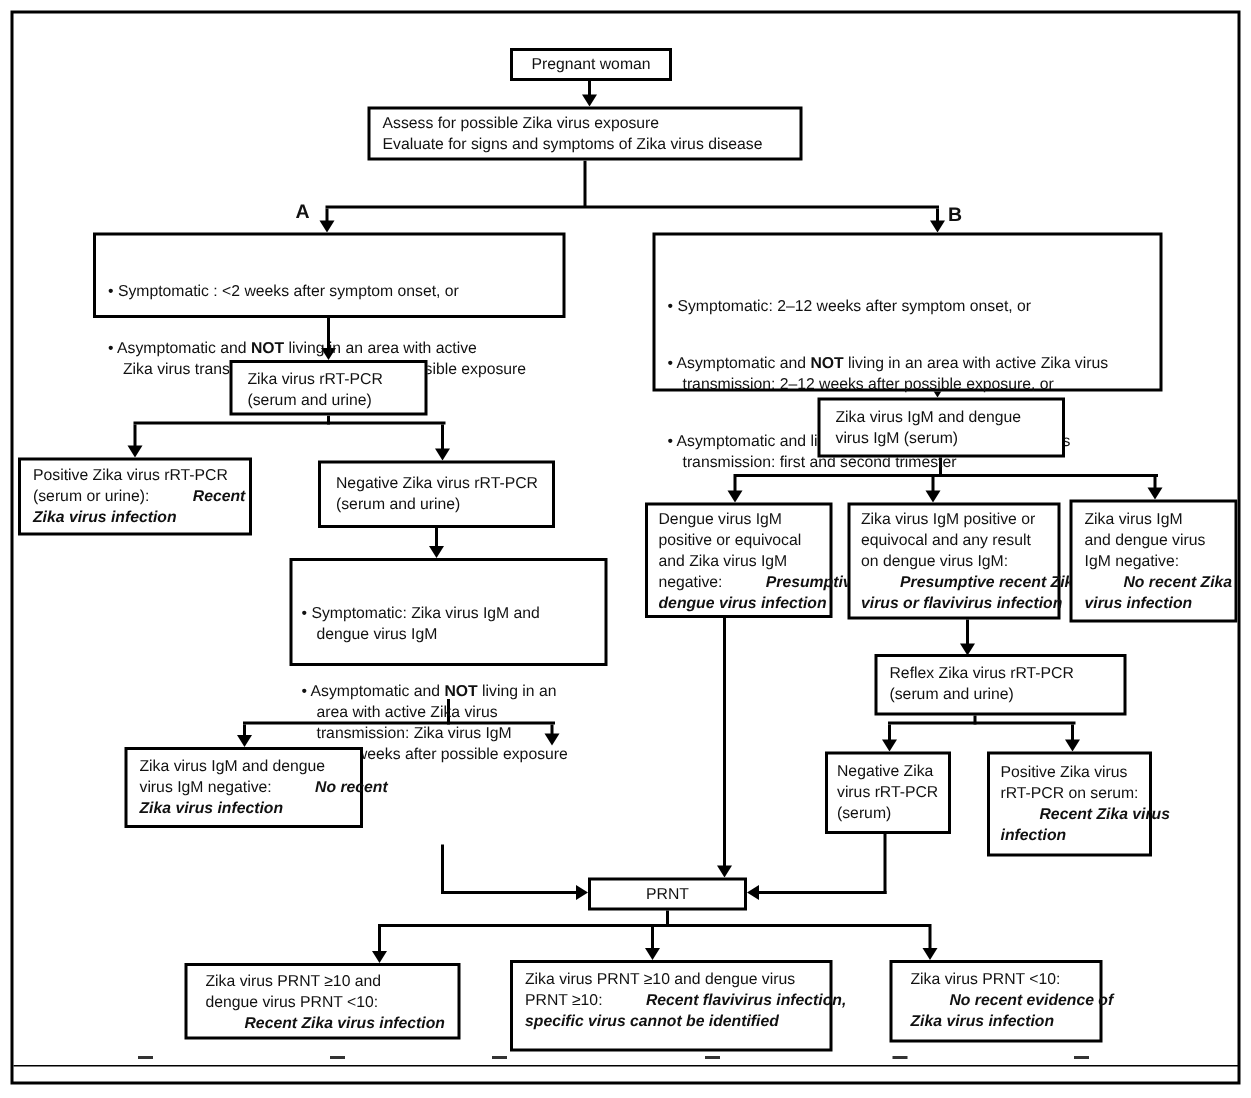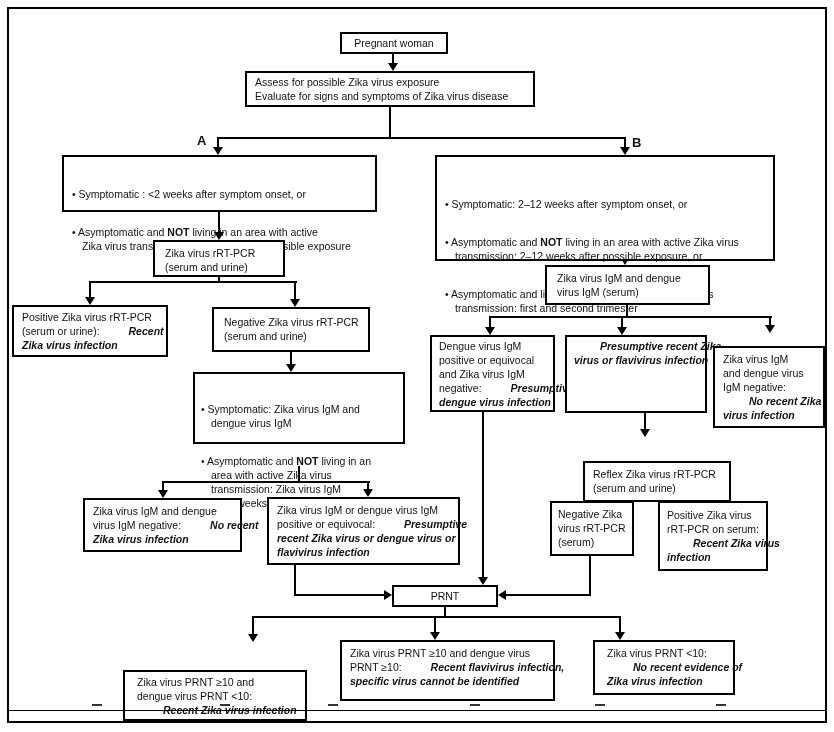--- a/index.html
+++ b/index.html
@@ -114,58 +114,57 @@
   <div class="box" style="left:193px;top:372px;width:212px;height:72px;padding:4px 6px"><div class="bullet-item"><span>• </span><span>Symptomatic: Zika virus IgM and
 dengue virus IgM</span></div><div class="bullet-item"><span>• </span><span>Asymptomatic and </span><span class="b">NOT</span><span> living in an
 area with active Zika virus
 transmission: Zika virus IgM
 2–12 weeks after possible exposure</span></div></div>
 
   <div class="box" style="left:83px;top:498px;width:159px;height:54px;padding:4px 8px"><span>Zika virus IgM and dengue
 virus IgM negative: </span><span class="bi">No recent
 Zika virus infection</span></div>
 
-  <div class="box" style="left:267px;top:497px;width:193px;height:68px;padding:4px 8px"><span>Zika virus IgM or dengue virus IgM
-positive or equivocal: </span><span class="bi">Presumptive
-recent Zika virus or dengue virus or
-flavivirus infection</span></div>
 
   <div class="box" style="left:545px;top:265px;width:165px;height:40px;padding:4px 10px"><span>Zika virus IgM and dengue
 virus IgM (serum)</span></div>
 
   <div class="box" style="left:430px;top:335px;width:125px;height:77px;padding:2px 7px"><span>Dengue virus IgM
 positive or equivocal
 and Zika virus IgM
 negative: </span><span class="bi">Presumptive
 dengue virus infection</span></div>
 
-  <div class="box" style="left:565px;top:335px;width:142px;height:78px;padding:2px 7px"><span class="bi">Presumptive recent Zika
+  <div class="box" style="left:565px;top:335px;width:142px;height:78px;padding:2px 7px"><span>Zika virus IgM positive or
+equivocal and any result
+on dengue virus IgM:
+</span><span class="bi">Presumptive recent Zika
 virus or flavivirus infection</span></div>
 
-  <div class="box" style="left:713px;top:346px;width:112px;height:82px;padding:4px 8px"><span>Zika virus IgM
+  <div class="box" style="left:713px;top:333px;width:112px;height:82px;padding:4px 8px"><span>Zika virus IgM
 and dengue virus
 IgM negative:
 </span><span class="bi">No recent Zika
 virus infection</span></div>
 
-  <div class="box" style="left:583px;top:461px;width:148px;height:41px;padding:4px 8px"><span>Reflex Zika virus rRT-PCR
+  <div class="box" style="left:583px;top:436px;width:168px;height:41px;padding:4px 8px"><span>Reflex Zika virus rRT-PCR
 (serum and urine)</span></div>
 
   <div class="box" style="left:550px;top:501px;width:84px;height:55px;padding:4px 6px"><span>Negative Zika
 virus rRT-PCR
 (serum)</span></div>
 
   <div class="box" style="left:658px;top:501px;width:110px;height:70px;padding:5px 7px"><span>Positive Zika virus
 rRT-PCR on serum:
 </span><span class="bi">Recent Zika virus
 infection</span></div>
 
   <div class="box center" style="left:392px;top:585px;width:106px;height:22px;padding:2px"><span>PRNT</span></div>
 
-  <div class="box" style="left:123px;top:670px;width:184px;height:51px;padding:3px 12px"><span>Zika virus PRNT ≥10 and
+  <div class="box" style="left:123px;top:642px;width:184px;height:51px;padding:3px 12px"><span>Zika virus PRNT ≥10 and
 dengue virus PRNT &lt;10:
 </span><span class="bi">Recent Zika virus infection</span></div>
 
   <div class="box" style="left:340px;top:640px;width:215px;height:61px;padding:4px 8px"><span>Zika virus PRNT ≥10 and dengue virus
 PRNT ≥10: </span><span class="bi">Recent flavivirus infection,
 specific virus cannot be identified</span></div>
 
   <div class="box" style="left:593px;top:640px;width:142px;height:55px;padding:4px 12px"><span>Zika virus PRNT &lt;10:
 </span><span class="bi">No recent evidence of
 Zika virus infection</span></div>

